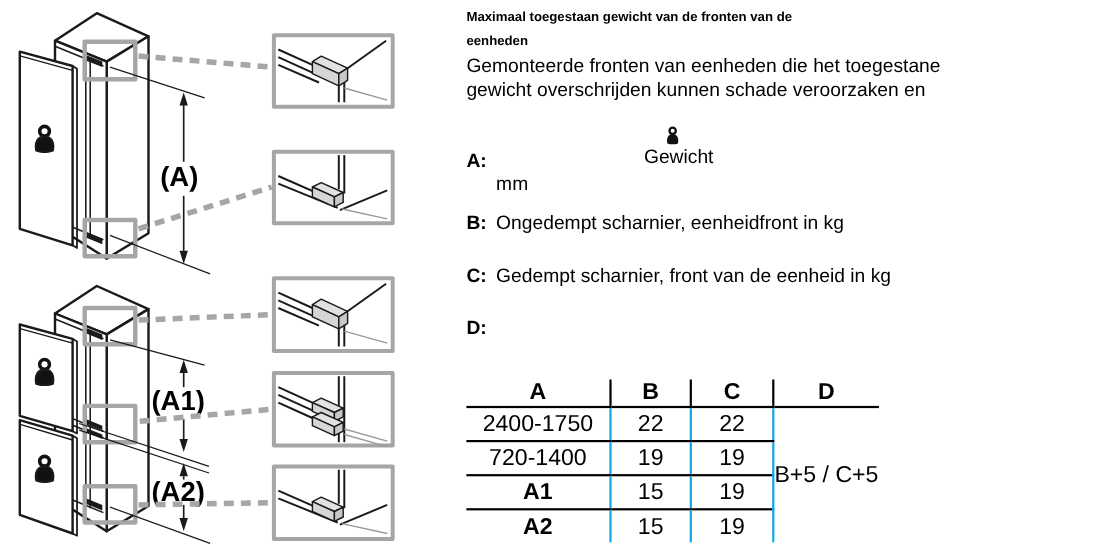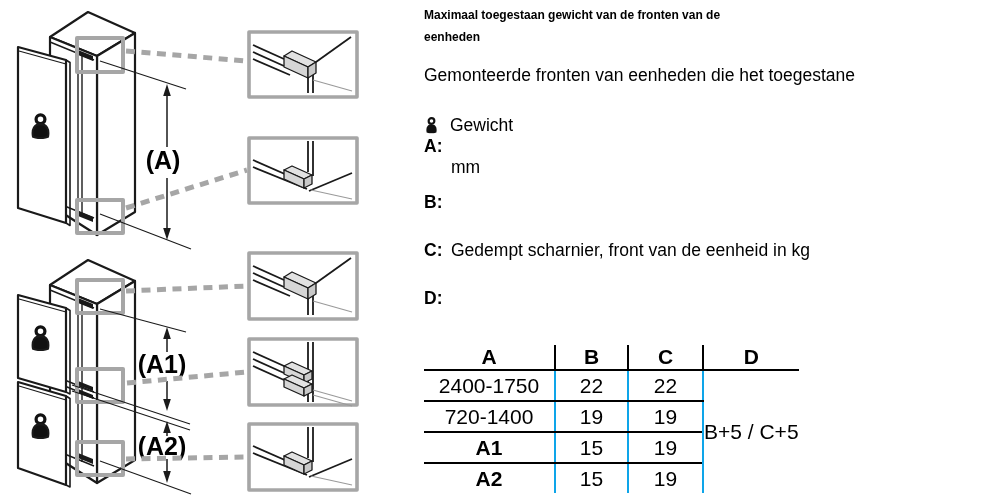--- a/index.html
+++ b/index.html
@@ -9,25 +9,25 @@
   }
   .diagram-svg { position:absolute; left:0; top:0; }
 
   .right-col { position:absolute; left:424px; top:0; width:576px; }
 
   .title {
     position:absolute; left:0; top:4px; font-size:12px; font-weight:bold;
     line-height:22px; white-space:nowrap;
   }
   .intro {
-    position:absolute; left:0; top:64px; font-size:17.5px; line-height:22px;
+    position:absolute; left:0; top:48px; font-size:17.5px; line-height:22px;
     white-space:nowrap;
   }
   .legend { position:absolute; left:0; top:114px; font-size:17.5px; line-height:21px; }
-  .legend-row { display:flex; align-items:center; height:22px; }
+  .legend-row { display:flex; align-items:center; height:22px;flex-direction:column; }
   .legend-row .licon { width:16px; margin-right:10px; display:flex; align-items:center; }
   .legend-item { display:flex; white-space:nowrap; }
   .legend-item .lkey { width:27px; flex:none; font-weight:bold; }
   .item-a { margin-bottom:14px; }
   .item-b { margin-bottom:27px; }
   .item-c { margin-bottom:27px; }
 
   table.spec {
     position:absolute; left:0; top:345px; border-collapse:collapse;
     font-size:21px; text-align:center; table-layout:fixed;
@@ -264,41 +264,42 @@
 
   <div class="right-col">
 
     <div class="title">
       <span>Maximaal toegestaan gewicht van de fronten van de</span><br>
       <span>eenheden</span>
     </div>
 
     <div class="intro">
       <span>Gemonteerde fronten van eenheden die het toegestane</span><br>
-      <br>
+      <span>gewicht overschrijden kunnen schade veroorzaken en</span><br>
     </div>
 
     <div class="legend">
       <div class="legend-row">
         <span class="licon">
           <svg width="15" height="18" viewBox="0 0 24 28">
               <use href="#kettlebell"></use>
             </svg>
         </span>
         <span>Gewicht</span>
       </div>
       <div class="legend-item item-a">
         <span class="lkey">A:</span>
         <span class="ltext">
           <br>
           <span>mm</span>
         </span>
       </div>
       <div class="legend-item item-b">
         <span class="lkey">B:</span>
+        <span class="ltext"><span>Ongedempt scharnier, eenheidfront in kg</span></span>
       </div>
       <div class="legend-item item-c">
         <span class="lkey">C:</span>
         <span class="ltext"><span>Gedempt scharnier, front van de eenheid in kg</span></span>
       </div>
       <div class="legend-item item-d">
         <span class="lkey">D:</span>
       </div>
     </div>
 

